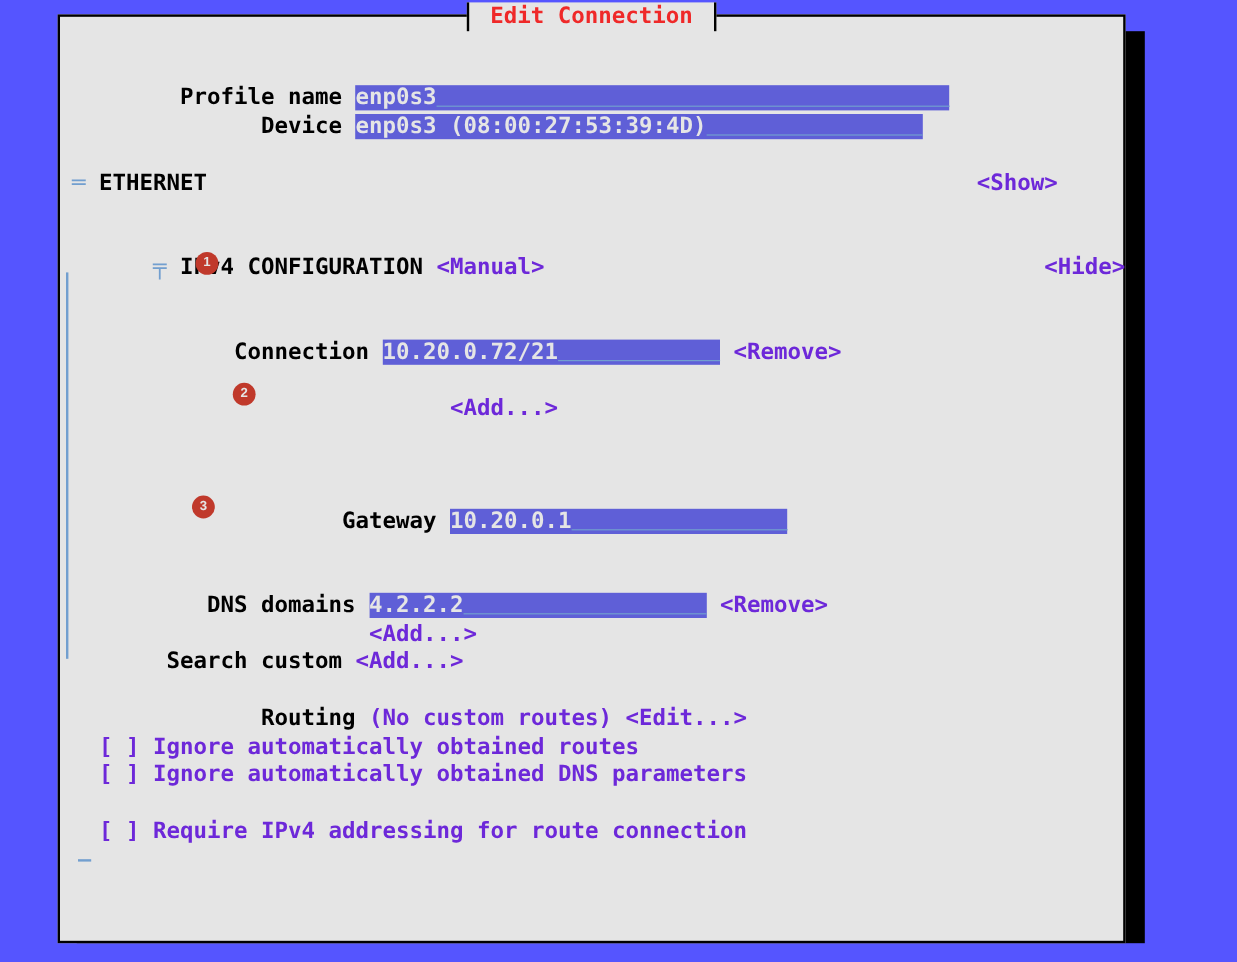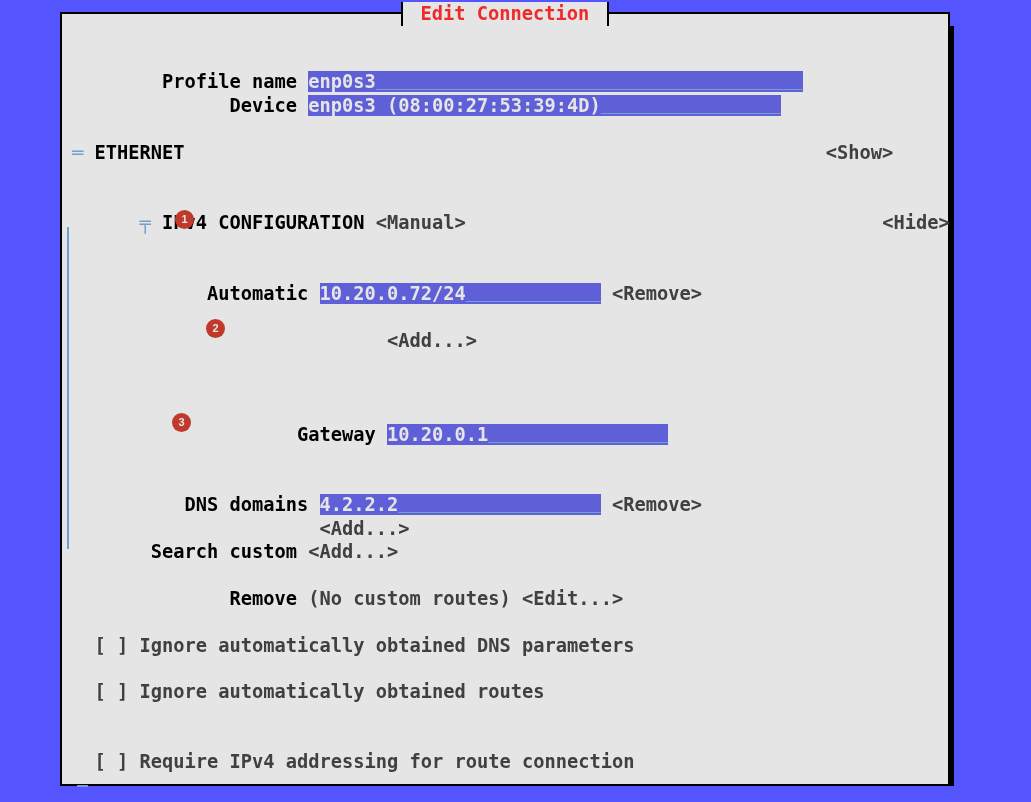--- a/index.html
+++ b/index.html
@@ -16,21 +16,21 @@
   .shadow {
     position: absolute;
     left: 64px;
     top: 26px;
     width: 890px;
     height: 760px;
     background: #000;
   }
   .dlg {
     position: absolute;
-    left: 60px;
+    left: 48px;
     top: 12px;
     width: 866px;
     height: 760px;
     background: #e5e5e5;
     border: 2px solid #000;
     padding: 0 10px 10px 10px;
     box-sizing: content-box;
   }
   .titlebar {
     position: relative;
@@ -47,21 +47,21 @@
     background: #e5e5e5;
   }
   .content {
     padding-top: 46px;
   }
   .row {
     white-space: pre;
     position: relative;
   }
   .lbl { color: #000000; }
-  .txt { color: #404040; margin-top: 23px; }
+  .txt { color: #6d28d9; }
   .fld {
     background: #5f5fd7;
     color: #e5e5e5;
     text-align: center;
   }
   .fldpad { text-decoration: underline; text-decoration-color: #729fcf; }
   .treech { color: #729fcf; }
   .vbar {
     position: absolute;
     left: 5px;
@@ -109,43 +109,43 @@
 
     <div class="row">&nbsp;</div>
 
     <div class="row">
       <span class="treech">╤</span><span class="lbl"> <span>IPv4 CONFIGURATION</span> </span><span class="txt">&lt;Manual&gt;</span><span class="lbl">                                     </span><span class="txt">&lt;Hide&gt;</span>
       <div class="marker" style="left:103px; top:22px;">1</div>
     </div>
 
     <div class="vbar" style="top:213px; height:322px;"></div>
 
-    <div class="row"><span class="lbl">            <span>Automatic</span> </span><span class="fld"><span>10.20.0.72/24</span><span class="fldpad">            </span></span><span class="txt"> </span><span class="txt">&lt;Remove&gt;</span></div>
+    <div class="row"><span class="lbl">            <span>Connection</span> </span><span class="fld"><span>10.20.0.72/21</span><span class="fldpad">            </span></span><span class="txt"> </span><span class="txt">&lt;Remove&gt;</span></div>
 
     <div class="row">
       <span class="txt">                      </span><span class="txt">&lt;Add...&gt;</span>
       <div class="marker" style="left:134px; top:14px;">2</div>
     </div>
 
     <div class="row">
       <span class="lbl">              <span>Gateway</span> </span><span class="fld"><span>10.20.0.1</span><span class="fldpad">                </span></span>
       <div class="marker" style="left:100px; top:14px;">3</div>
     </div>
 
     <div class="row"><span class="lbl">          <span>DNS domains</span> </span><span class="fld"><span>4.2.2.2</span><span class="fldpad">                  </span></span><span class="txt"> </span><span class="txt">&lt;Remove&gt;</span></div>
 
     <div class="row"><span class="txt">                      </span><span class="txt">&lt;Add...&gt;</span></div>
 
     <div class="row"><span class="lbl">       <span>Search custom</span> </span><span class="txt">&lt;Add...&gt;</span></div>
 
     <div class="row">&nbsp;</div>
 
-    <div class="row"><span class="lbl">              <span>Remove</span> </span><span class="txt">(No custom routes)</span><span class="txt"> </span><span class="txt">&lt;Edit...&gt;</span></div>
+    <div class="row"><span class="lbl">              <span>Routing</span> </span><span class="txt">(No custom routes)</span><span class="txt"> </span><span class="txt">&lt;Edit...&gt;</span></div>
+    <div class="row txt"><span>  </span><span>[ ] Ignore automatically obtained routes</span></div>
     <div class="row txt"><span>  </span><span>[ ] Ignore automatically obtained DNS parameters</span></div>
-    <div class="row txt"><span>  </span><span>[ ] Ignore automatically obtained routes</span></div>
 
     <div class="row">&nbsp;</div>
 
     <div class="row txt"><span>  </span><span>[ ] Require IPv4 addressing for route connection</span></div>
 
     <div class="row" style="height:23.5px;">
       <div class="hbar" style="left:5px; top:11px; width:11px;"></div>
     </div>
 
     <div class="row">&nbsp;</div>

